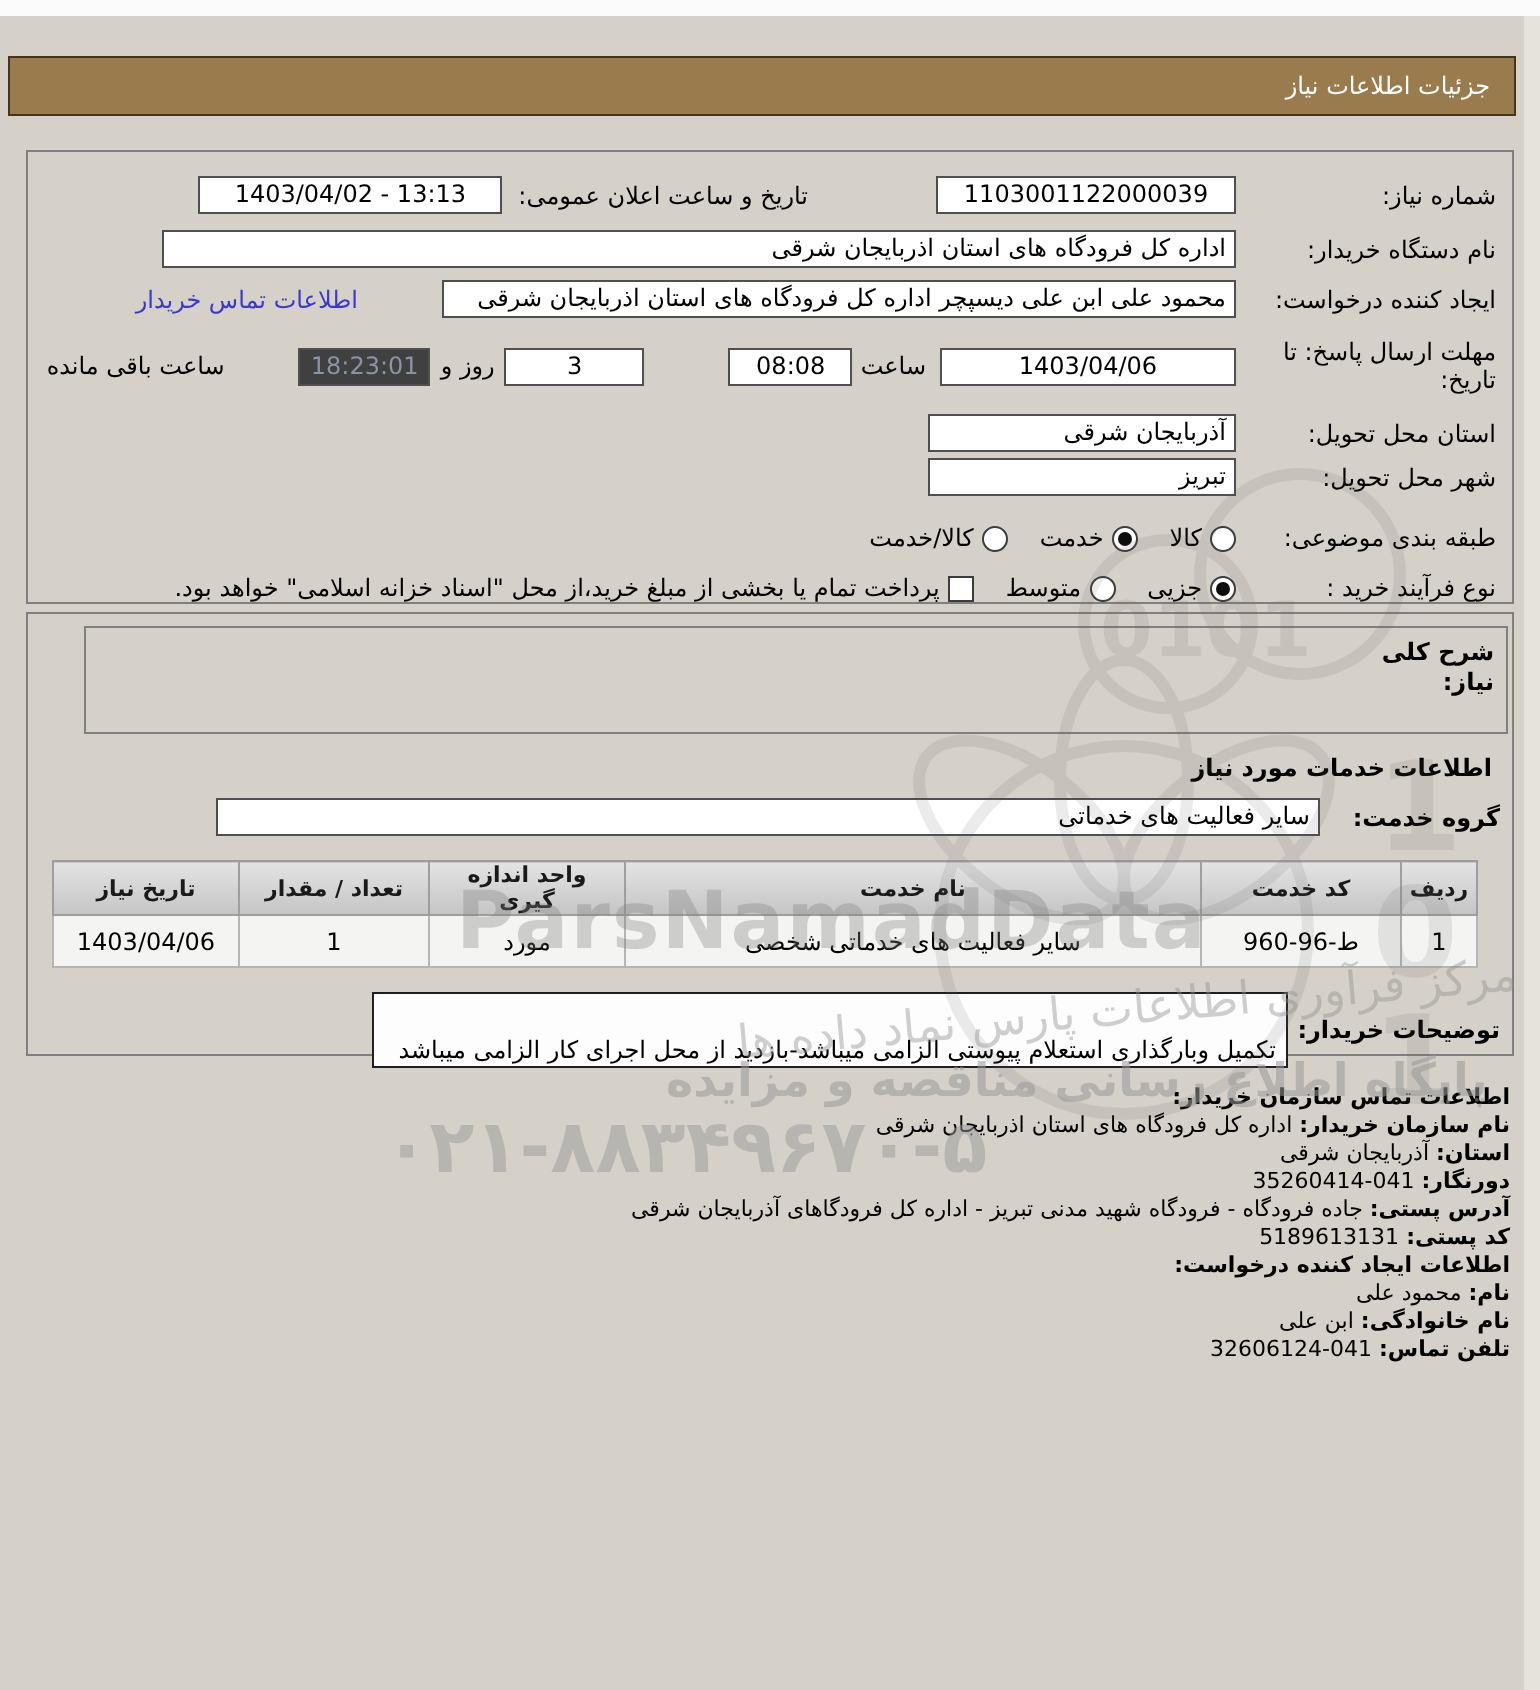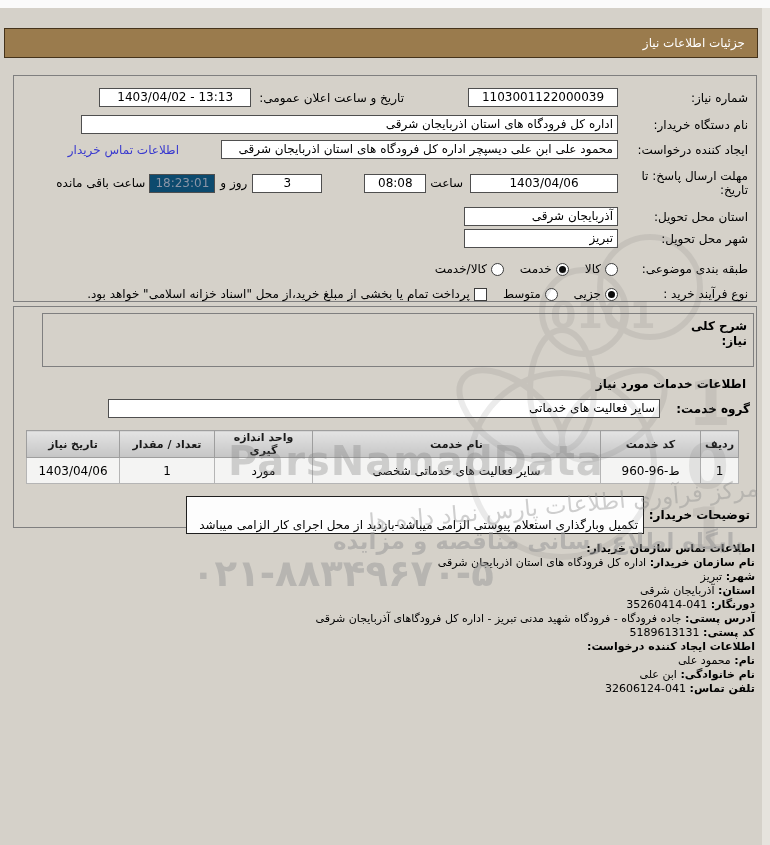--- a/index.html
+++ b/index.html
@@ -28,21 +28,21 @@
   #panel1 { left:13px; top:75px; width:744px; height:227px; padding:8px 8px 0 8px; }
   #panel3 { left:13px; top:306px; width:744px; height:222px; }
 
   .row { display:flex; align-items:center; direction:rtl; }
   .lbl { flex:0 0 130px; width:130px; font-size:12px; line-height:14px; }
   .inputbox {
     background:#fff; border:1px solid #4f4f4f; height:19px; line-height:17px;
     font-size:12px; padding:0 4px; overflow:hidden; white-space:nowrap;
   }
   .center { text-align:center; }
-  .cream { background:#0c4a6e; color:#8a94a6; }
+  .cream { background:#404040; color:#8a94a6;margin-left:33px; }
 
   .r1 { margin-top:4px; }
   .r2 { margin-top:8px; }
   .r3 { margin-top:6px; }
   .r4 { margin-top:8px; min-height:32px; }
   .r5 { margin-top:8px; }
   .r6 { margin-top:3px; }
   .r7 { margin-top:12px; height:18px; }
   .r8 { margin-top:6px; height:20px; }
 
@@ -242,21 +242,20 @@
 
   <div class="notes-row">
     <span class="notes-lbl">توضیحات خریدار:</span>
     <span class="notes-box">تکمیل وبارگذاری استعلام پیوستی الزامی میباشد-بازدید از محل اجرای کار الزامی میباشد</span>
   </div>
 </div>
 
 <div id="contact">
   <div class="cl"><b>اطلاعات تماس سازمان خریدار:</b></div>
   <div class="cl"><b>نام سازمان خریدار:</b> <span>اداره کل فرودگاه های استان اذربایجان شرقی</span></div>
-  <div class="cl"><b>شهر:</b> <span>تبریز</span></div>
   <div class="cl"><b>استان:</b> <span>آذربایجان شرقی</span></div>
   <div class="cl"><b>دورنگار:</b> <span>041-35260414</span></div>
   <div class="cl"><b>آدرس پستی:</b> <span>جاده فرودگاه - فرودگاه شهید مدنی تبریز - اداره کل فرودگاهای آذربایجان شرقی</span></div>
   <div class="cl"><b>کد پستی:</b> <span>5189613131</span></div>
   <div class="cl"><b>اطلاعات ایجاد کننده درخواست:</b></div>
   <div class="cl"><b>نام:</b> <span>محمود علی</span></div>
   <div class="cl"><b>نام خانوادگی:</b> <span>ابن علی</span></div>
   <div class="cl"><b>تلفن تماس:</b> <span>041-32606124</span></div>
 </div>
 

